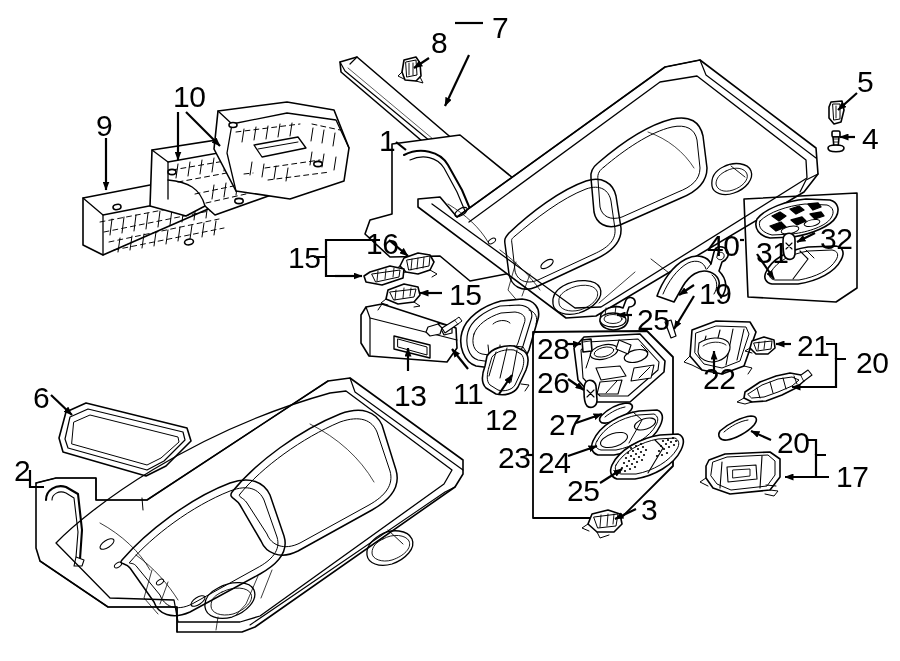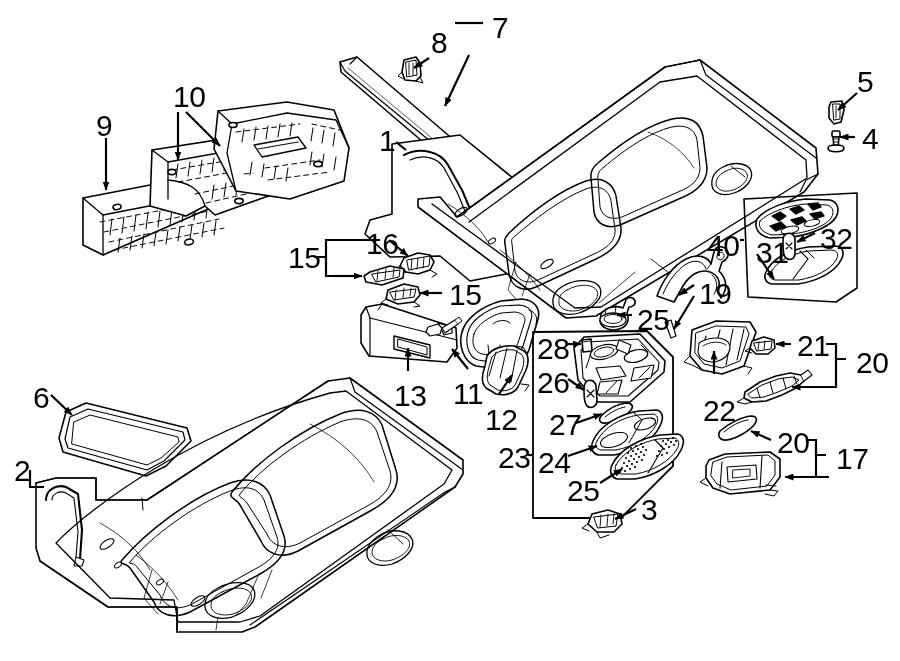--- a/index.html
+++ b/index.html
@@ -599,26 +599,26 @@
   <span class="callout" style="left:492px;top:13px">7</span>
   <span class="callout" style="left:431px;top:28px">8</span>
   <span class="callout" style="left:96px;top:111px">9</span>
   <span class="callout" style="left:173px;top:82px">10</span>
   <span class="callout" style="left:453px;top:379px">11</span>
   <span class="callout" style="left:485px;top:405px">12</span>
   <span class="callout" style="left:394px;top:381px">13</span>
   <span class="callout" style="left:449px;top:280px">15</span>
   <span class="callout" style="left:288px;top:243px">15</span>
   <span class="callout" style="left:366px;top:229px">16</span>
-  <span class="callout" style="left:836px;top:444px">17</span>
+  <span class="callout" style="left:836px;top:462px">17</span>
   <span class="callout" style="left:777px;top:428px">20</span>
   <span class="callout" style="left:699px;top:279px">19</span>
   <span class="callout" style="left:856px;top:348px">20</span>
   <span class="callout" style="left:797px;top:331px">21</span>
-  <span class="callout" style="left:703px;top:396px">22</span>
+  <span class="callout" style="left:703px;top:364px">22</span>
   <span class="callout" style="left:498px;top:443px">23</span>
   <span class="callout" style="left:538px;top:448px">24</span>
   <span class="callout" style="left:567px;top:476px">25</span>
   <span class="callout" style="left:537px;top:368px">26</span>
   <span class="callout" style="left:549px;top:410px">27</span>
   <span class="callout" style="left:537px;top:334px">28</span>
   <span class="callout" style="left:637px;top:305px">25</span>
   <span class="callout" style="left:707px;top:231px">40</span>
   <span class="callout" style="left:756px;top:238px">31</span>
   <span class="callout" style="left:820px;top:224px">32</span>

